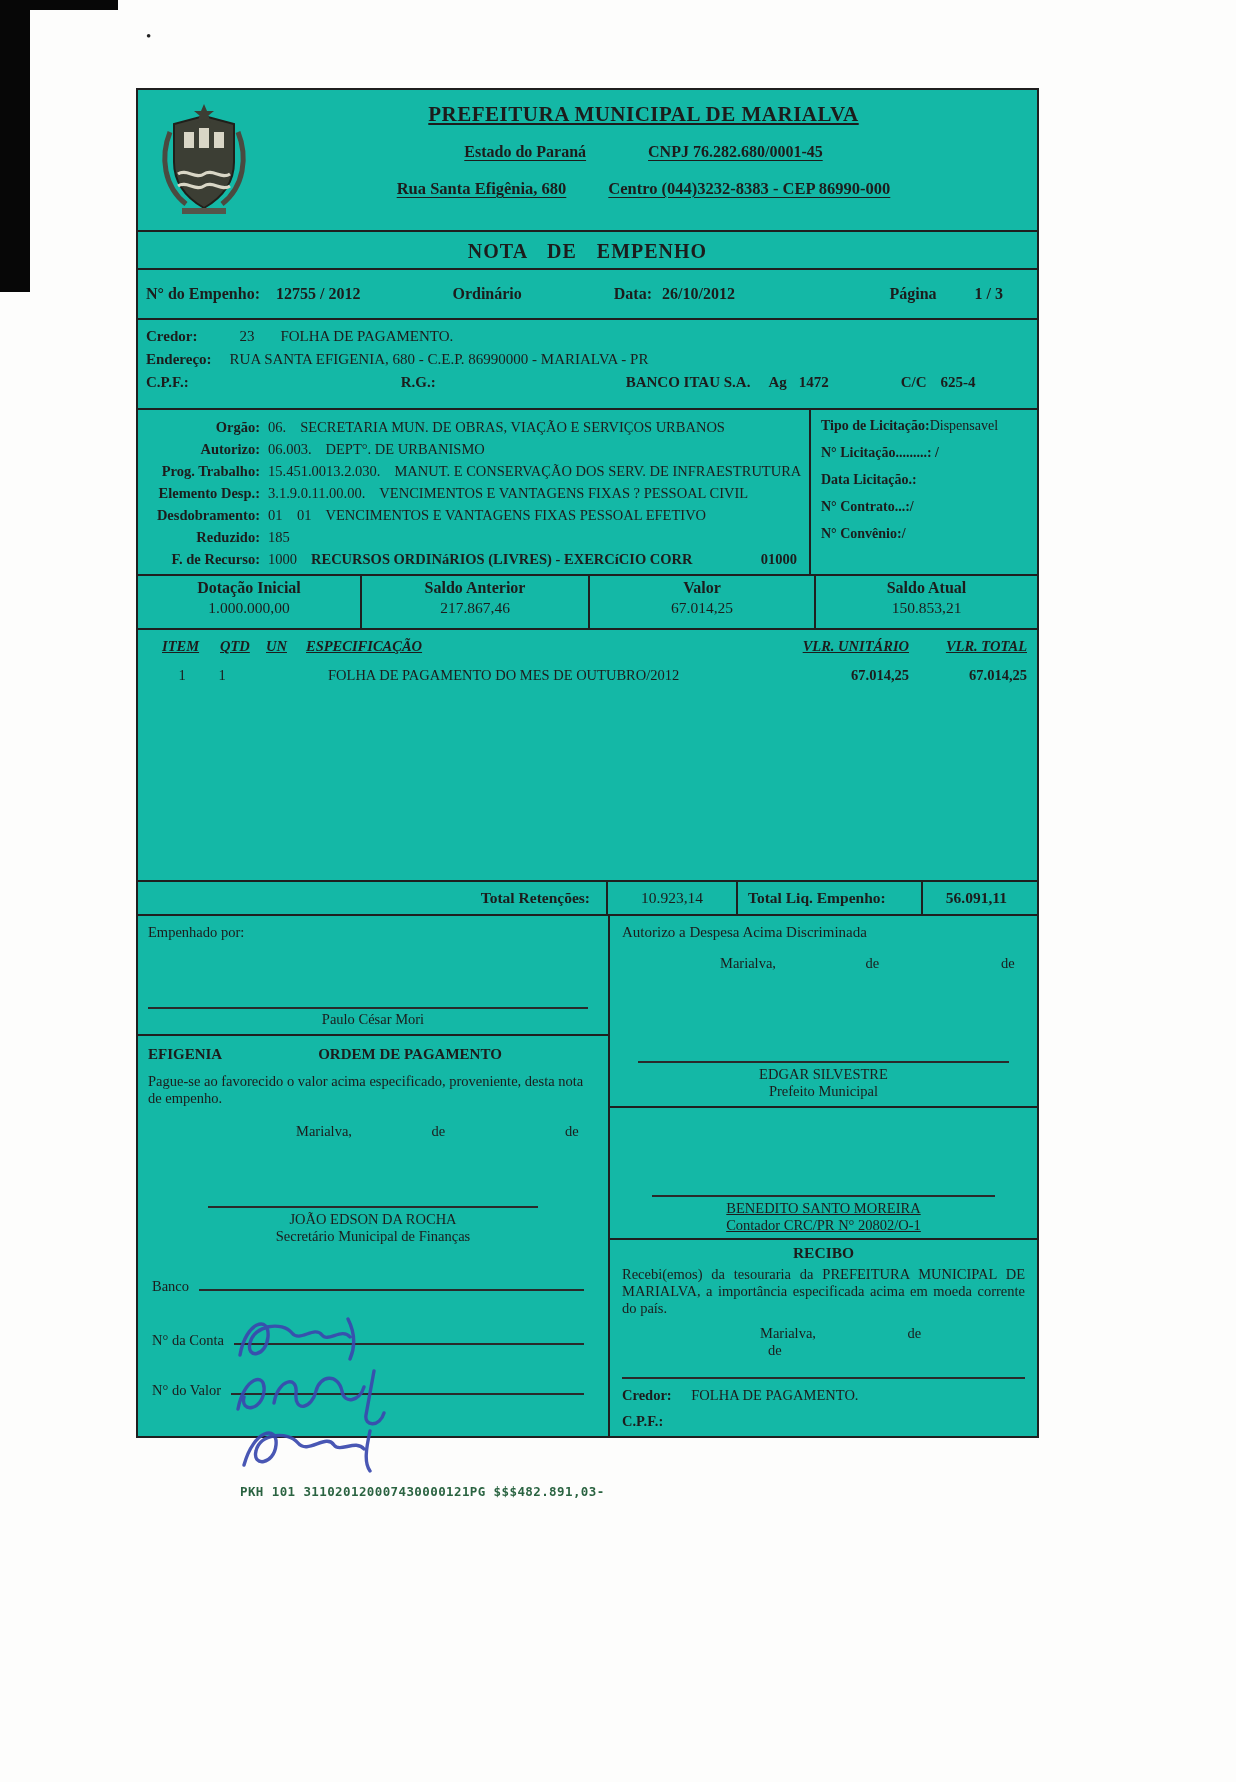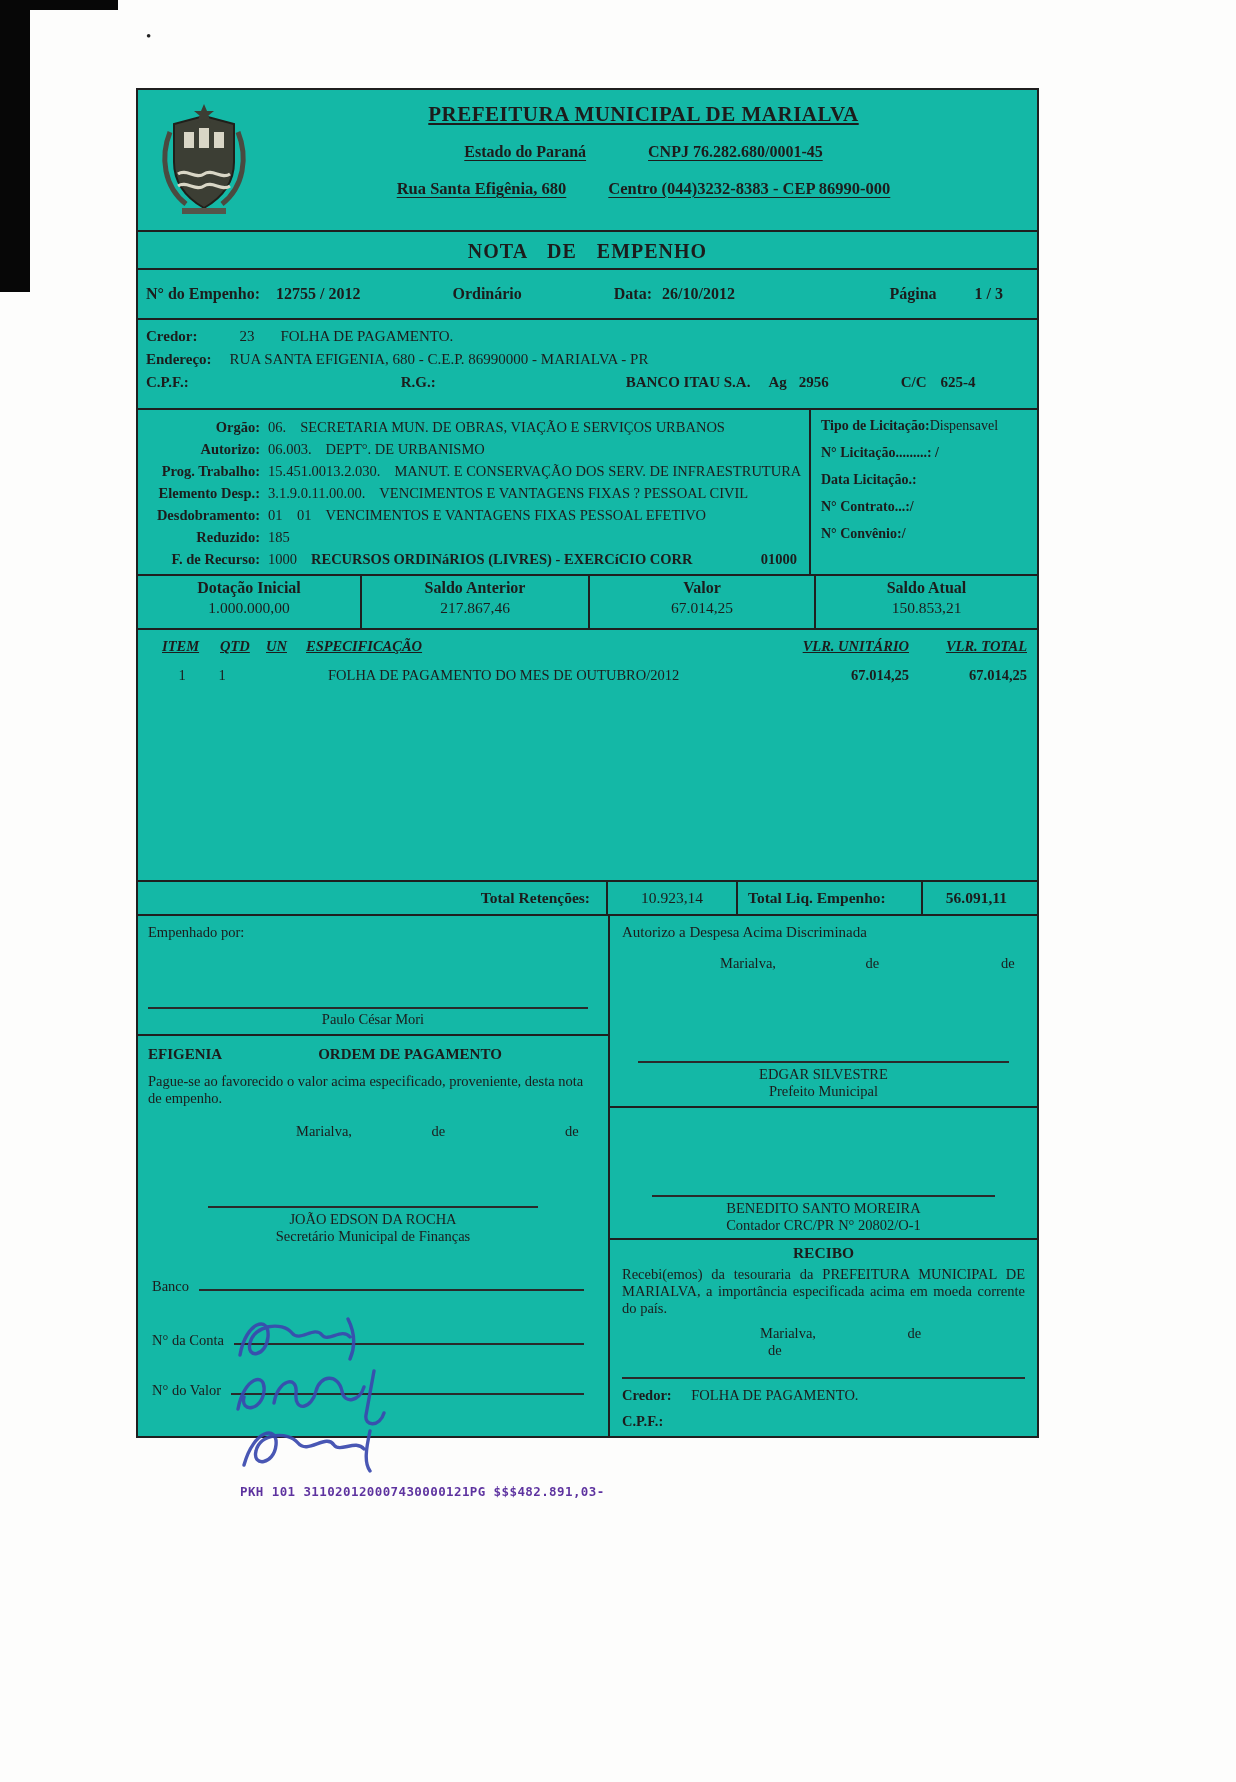--- a/index.html
+++ b/index.html
@@ -128,40 +128,40 @@
   .autorizo-box { height:192px; border-bottom:2px solid #1f1f1f; display:flex; flex-direction:column; padding:8px 12px 6px 12px; }
   .aut-title { font-weight:normal; font-size:15px; }
   .aut-city { margin-top:14px; }
   .aut-city .city { margin-left:98px; }
   .aut-city .de1 { margin-left:86px; }
   .aut-city .de2 { margin-left:118px; }
   .sig-cluster { margin-top:auto; text-align:center; }
   .sig-cluster .sig-line { width:92%; margin:0 auto; }
   .sig-cluster .nm { margin-top:3px; }
 
-  .contador-box { height:132px; border-bottom:2px solid #1f1f1f; display:flex; flex-direction:column; padding:4px 12px 4px 12px; }
+  .contador-box { height:132px; border-bottom:2px solid #1f1f1f; display:flex; flex-direction:column; padding:4px 12px 4px 12px;text-decoration:underline; }
   .contador-box .sig-line { width:85%; }
 
   .recibo-box { flex:1; padding:4px 12px 0 12px; }
   .recibo-title { text-align:center; font-weight:bold; font-size:15.5px; }
   .recibo-text { margin-top:4px; text-align:justify; }
   .rec-city { margin-top:8px; }
   .rec-city .city { margin-left:138px; }
   .rec-city .de1 { margin-left:88px; }
   .rec-city .de2 { margin-left:146px; }
   .rec-line { margin-top:18px; width:100%; }
   .rec-credor { margin-top:8px; font-weight:bold; }
   .rec-credor .v { font-weight:normal; margin-left:16px; }
   .rec-cpf { margin-top:9px; font-weight:bold; }
 
   
   .printline {
     position:absolute; left:240px; top:1484px;
     font-family:"DejaVu Sans Mono", monospace; font-size:12.5px; font-weight:600;
-    color:#4c1d95; letter-spacing:.4px; opacity:.9;
+    color:#14532d; letter-spacing:.4px; opacity:.9;
   }
 </style>
 </head>
 <body>
 
 <div class="scan-strip-left"></div>
 <div class="scan-strip-top"></div>
 <div class="stray-dot">•</div>
 
 <div class="doc">
@@ -214,21 +214,21 @@
     </div>
     <div class="cred-l2">
       <span class="lbl" style="font-weight:bold">Endereço:</span>
       <span class="val">RUA SANTA EFIGENIA, 680  -  C.E.P. 86990000  -  MARIALVA  -  PR</span>
     </div>
     <div class="cred-l3">
       <span>C.P.F.:</span>
       <span class="cred-rg">R.G.:</span>
       <span class="cred-banco">BANCO ITAU S.A.</span>
       <span class="cred-ag">Ag</span>
-      <span class="cred-agv">2956</span>
+      <span class="cred-agv">1472</span>
       <span class="cred-cc">C/C</span>
       <span class="cred-ccv">625-4</span>
     </div>
   </div>
 
   <div class="budget">
     <div class="budget-left">
       <div class="b-row">
         <span class="b-label">Orgão:</span>
         <span class="b-code">06.</span>

